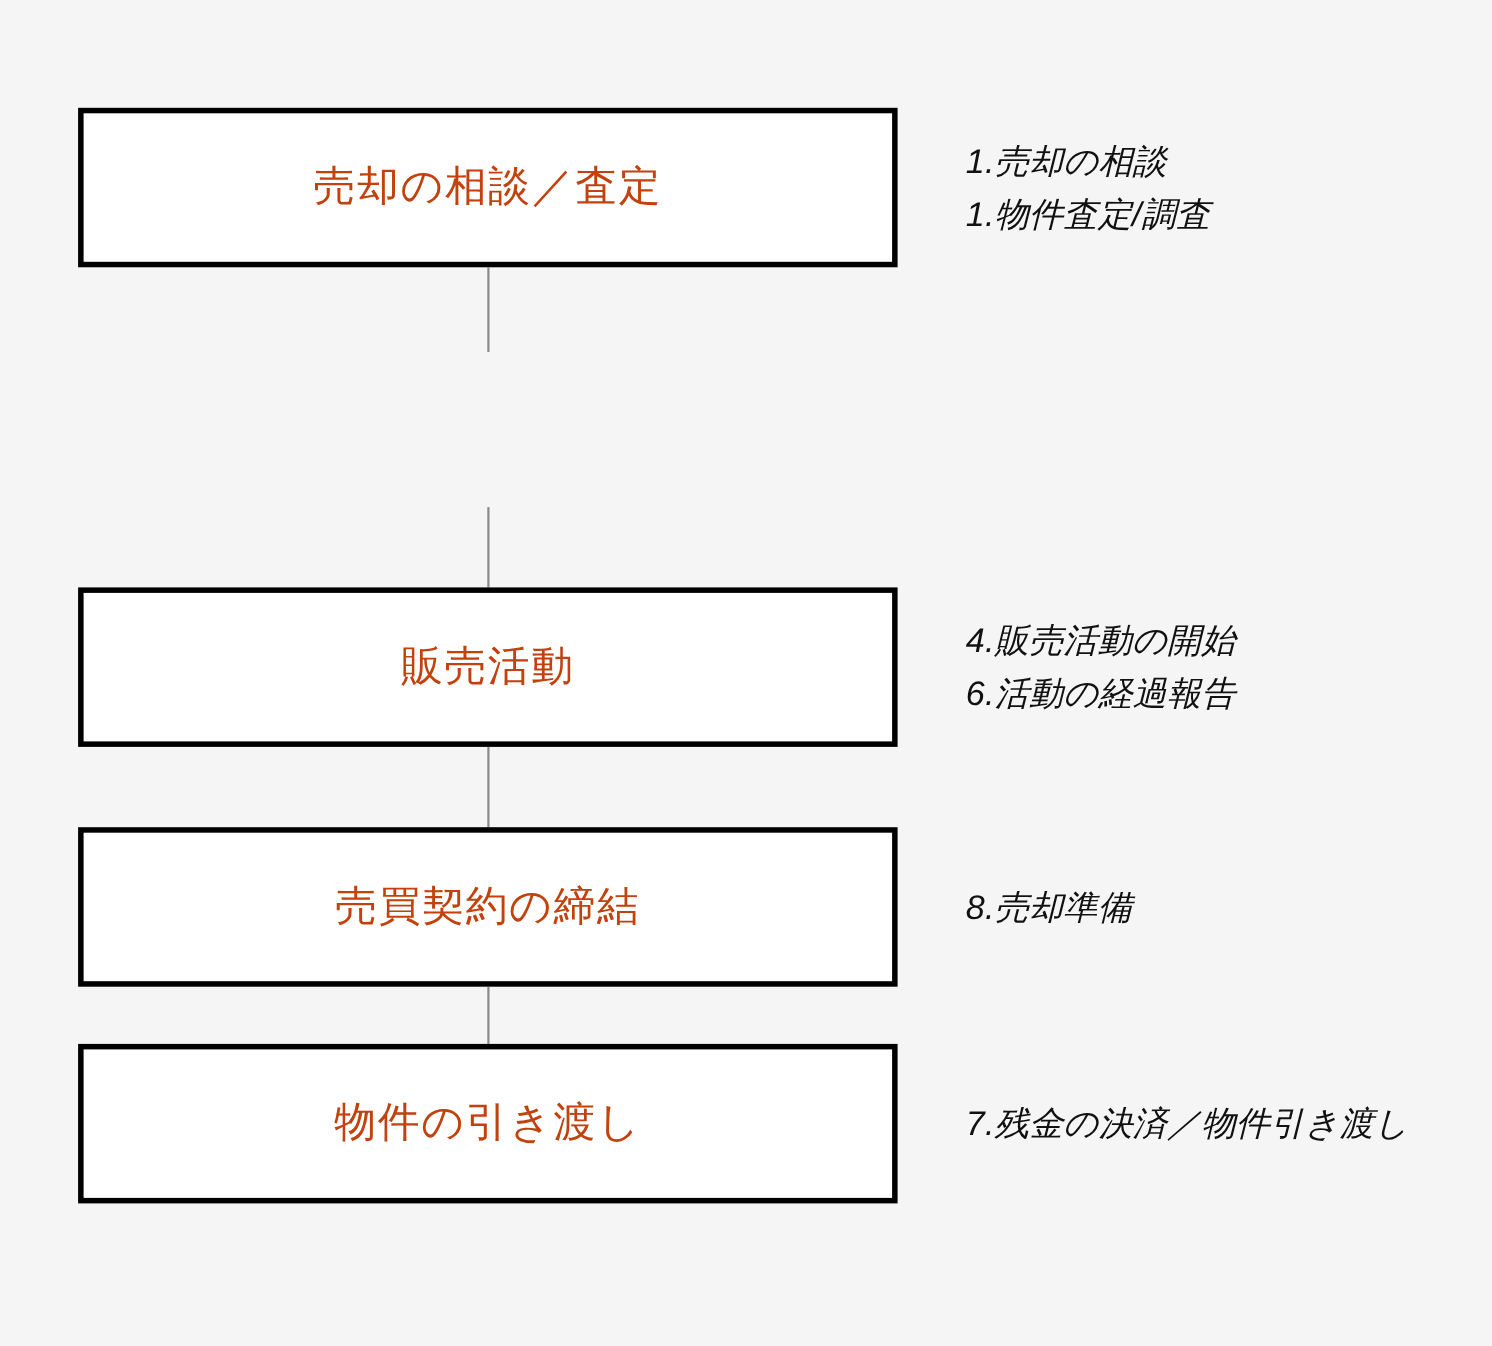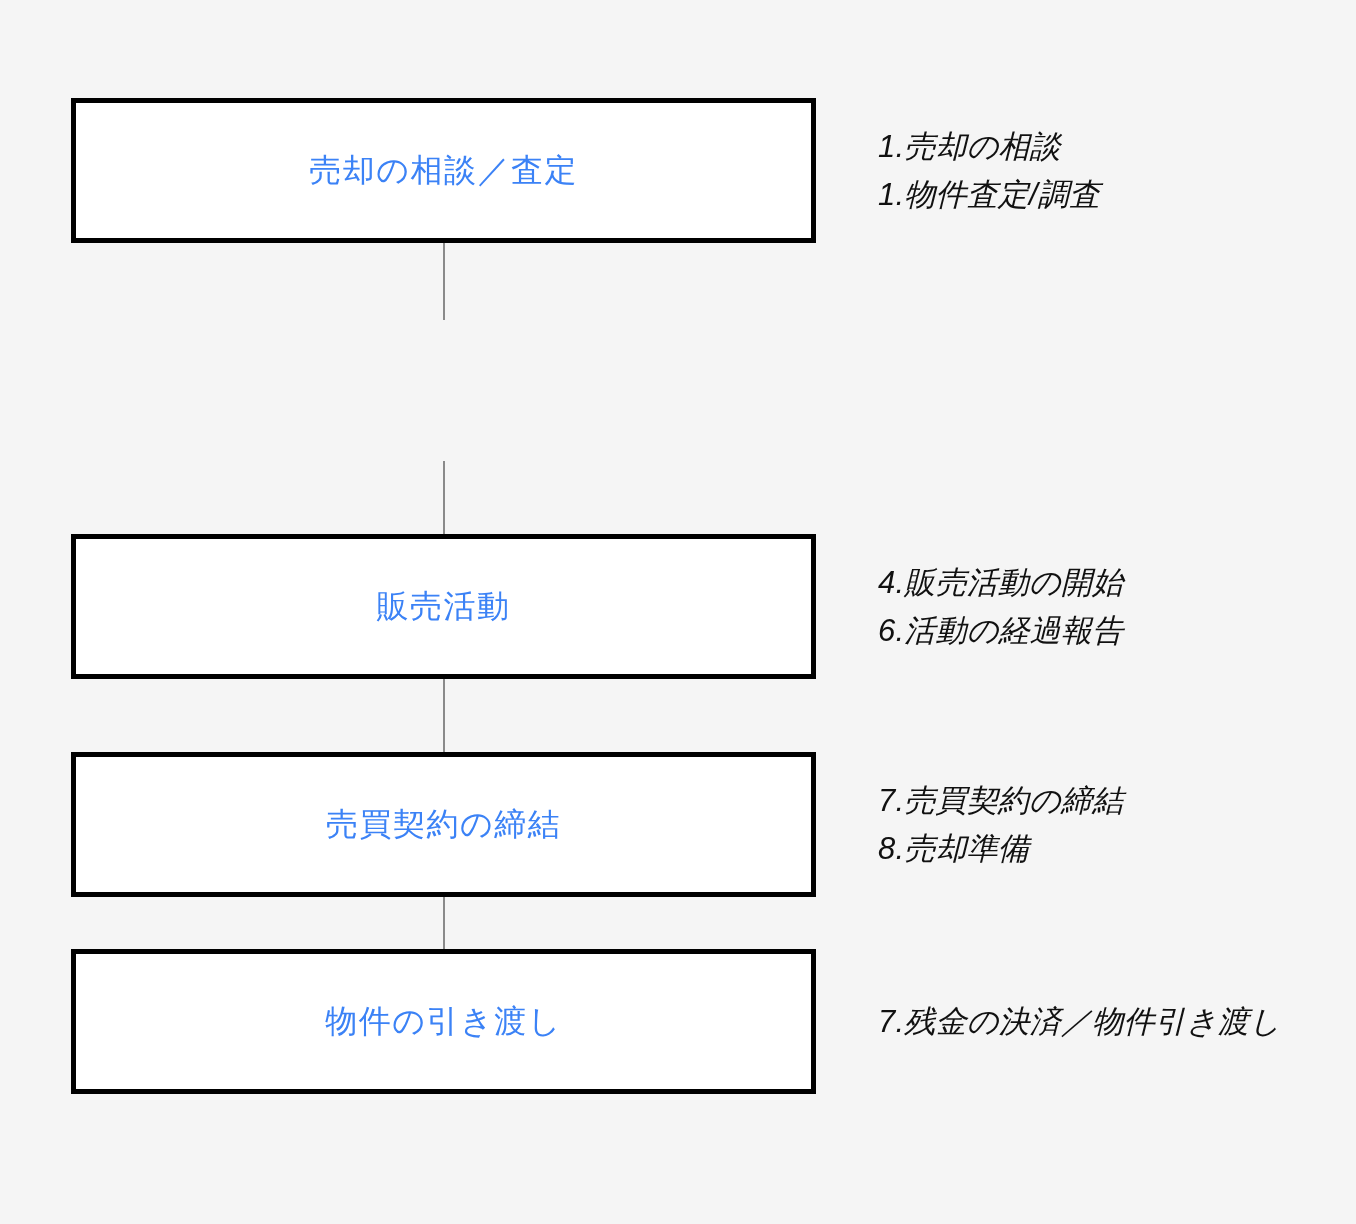--- a/index.html
+++ b/index.html
@@ -36,23 +36,23 @@
     height: 145px;
     box-sizing: border-box;
     background: #ffffff;
     border: 5px solid #000000;
     display: flex;
     align-items: center;
     justify-content: center;
   }
 
   .step-title {
-    font-size: 32px;
+    font-size: 38px;
     line-height: 1.2;
-    color: #3b82f6;
+    color: #c2410c;
     letter-spacing: 1.5px;
     font-weight: 400;
     white-space: nowrap;
   }
 
   
   .connector {
     position: absolute;
     left: 443px;
     width: 2px;
@@ -112,21 +112,20 @@
       <span class="annotation-line">4.販売活動の開始</span>
       <span class="annotation-line">6.活動の経過報告</span>
     </div>
   </div>
 
   <div class="step-row" style="top:752px;">
     <div class="step-box">
       <span class="step-title">売買契約の締結</span>
     </div>
     <div class="annotation-group">
-      <span class="annotation-line">7.売買契約の締結</span>
       <span class="annotation-line">8.売却準備</span>
     </div>
   </div>
 
   <div class="step-row" style="top:949px;">
     <div class="step-box">
       <span class="step-title">物件の引き渡し</span>
     </div>
     <div class="annotation-group">
       <span class="annotation-line">7.残金の決済／物件引き渡し</span>

